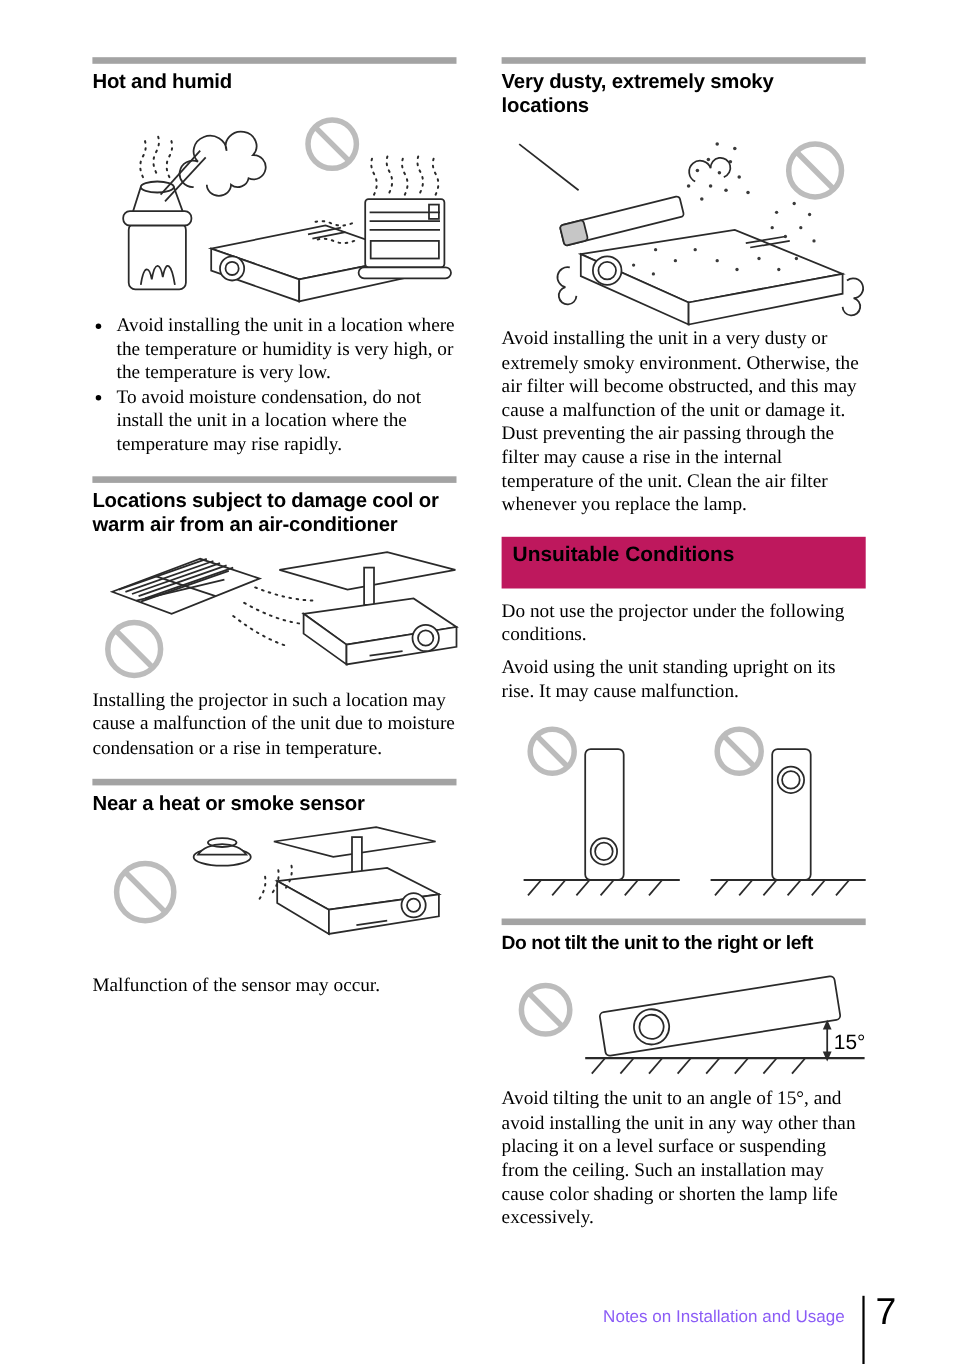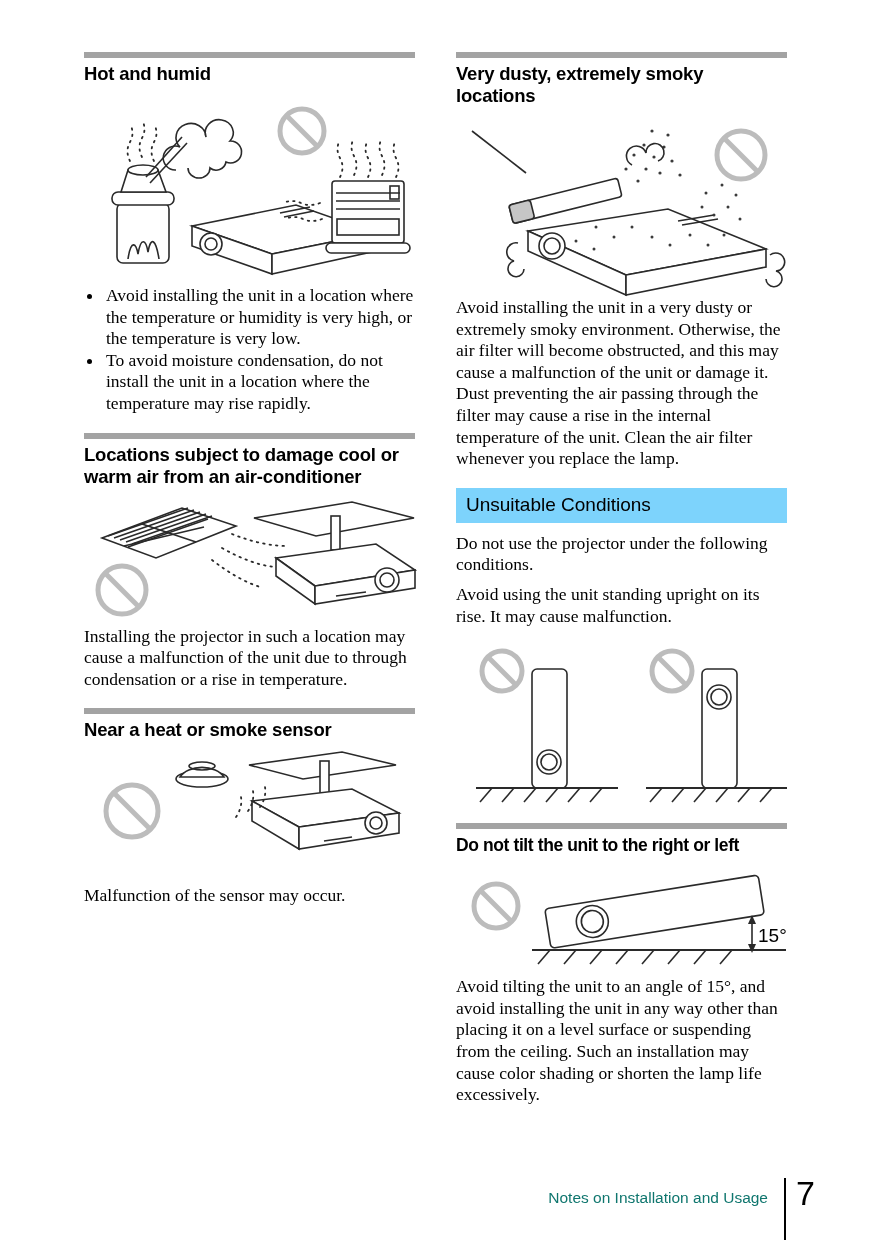--- a/index.html
+++ b/index.html
@@ -14,27 +14,27 @@
     font-family:"Liberation Sans", sans-serif;font-weight:bold;
     font-size:18.5px;line-height:22px;letter-spacing:-0.2px;
     border-top:6px solid #a3a3a3;padding-top:5px;margin:0;
   }
   .sec-head.tight{font-size:17.5px;letter-spacing:-0.4px;}
   .body-text{font-size:17.5px;line-height:21.6px;margin:8px 0 0 0;text-align:left;}
   ul.bullets{margin:10px 0 0 0;padding:0 0 0 20px;font-size:17.5px;line-height:21.6px;}
   ul.bullets li{margin:0;padding-left:2px;}
   .illus{display:block;margin:8px 0 0 0;}
   .banner{
-    background:#7dd3fc;font-family:"Liberation Sans", sans-serif;
-    font-weight:normal;font-size:19px;padding:6px 4px 7px 10px;margin:18px 0 0 0;
+    background:#be185d;font-family:"Liberation Sans", sans-serif;
+    font-weight:bold;font-size:19px;padding:6px 4px 19px 10px;margin:18px 0 0 0;
   }
   .mt10{margin-top:10px;} .mt14{margin-top:14px;} .mt16{margin-top:16px;} .mt18{margin-top:18px;}
   .footer-label{
     position:absolute;top:1189px;right:108px;
-    font-family:"Liberation Sans", sans-serif;font-size:15.5px;color:#0f766e;
+    font-family:"Liberation Sans", sans-serif;font-size:15.5px;color:#8b5cf6;
   }
   .footer-divider{position:absolute;left:784px;top:1178px;width:2px;height:62px;background:#000;}
   .footer-page{
     position:absolute;left:796px;top:1174px;
     font-family:"Liberation Sans", sans-serif;font-size:34px;color:#000;
   }
   svg{overflow:visible;}
   .ln{stroke:#2a2a2a;stroke-width:1.6;fill:none;}
   .lnw{stroke:#2a2a2a;stroke-width:1.6;fill:#ffffff;}
   .dots{stroke:#2a2a2a;stroke-width:1.8;fill:none;stroke-dasharray:1.5 5;stroke-linecap:round;}
@@ -126,21 +126,21 @@
         <circle class="lnw" cx="303" cy="84" r="12"></circle>
         <circle class="ln" cx="303" cy="84" r="7"></circle>
         <line class="ln" x1="252" y1="100" x2="282" y2="96"></line>
       </g>
       <g>
         <circle class="noent" cx="38" cy="94" r="24"></circle>
         <line class="noent" x1="21" y1="77" x2="55" y2="111"></line>
       </g>
     </svg>
 
-    <p class="body-text">Installing the projector in such a location may cause a malfunction of the unit due to through condensation or a rise in temperature.</p>
+    <p class="body-text">Installing the projector in such a location may cause a malfunction of the unit due to moisture condensation or a rise in temperature.</p>
 
     <h2 class="sec-head mt18">Near a heat or smoke sensor</h2>
 
     <svg class="illus" width="331" height="128" viewBox="0 0 331 128">
       <g>
         <ellipse class="lnw" cx="118" cy="30" rx="26" ry="8"></ellipse>
         <path class="lnw" d="M96,28 a24,16 0 0 1 44,0 z"></path>
         <ellipse class="ln" cx="118" cy="17" rx="13" ry="4"></ellipse>
       </g>
       <g>

